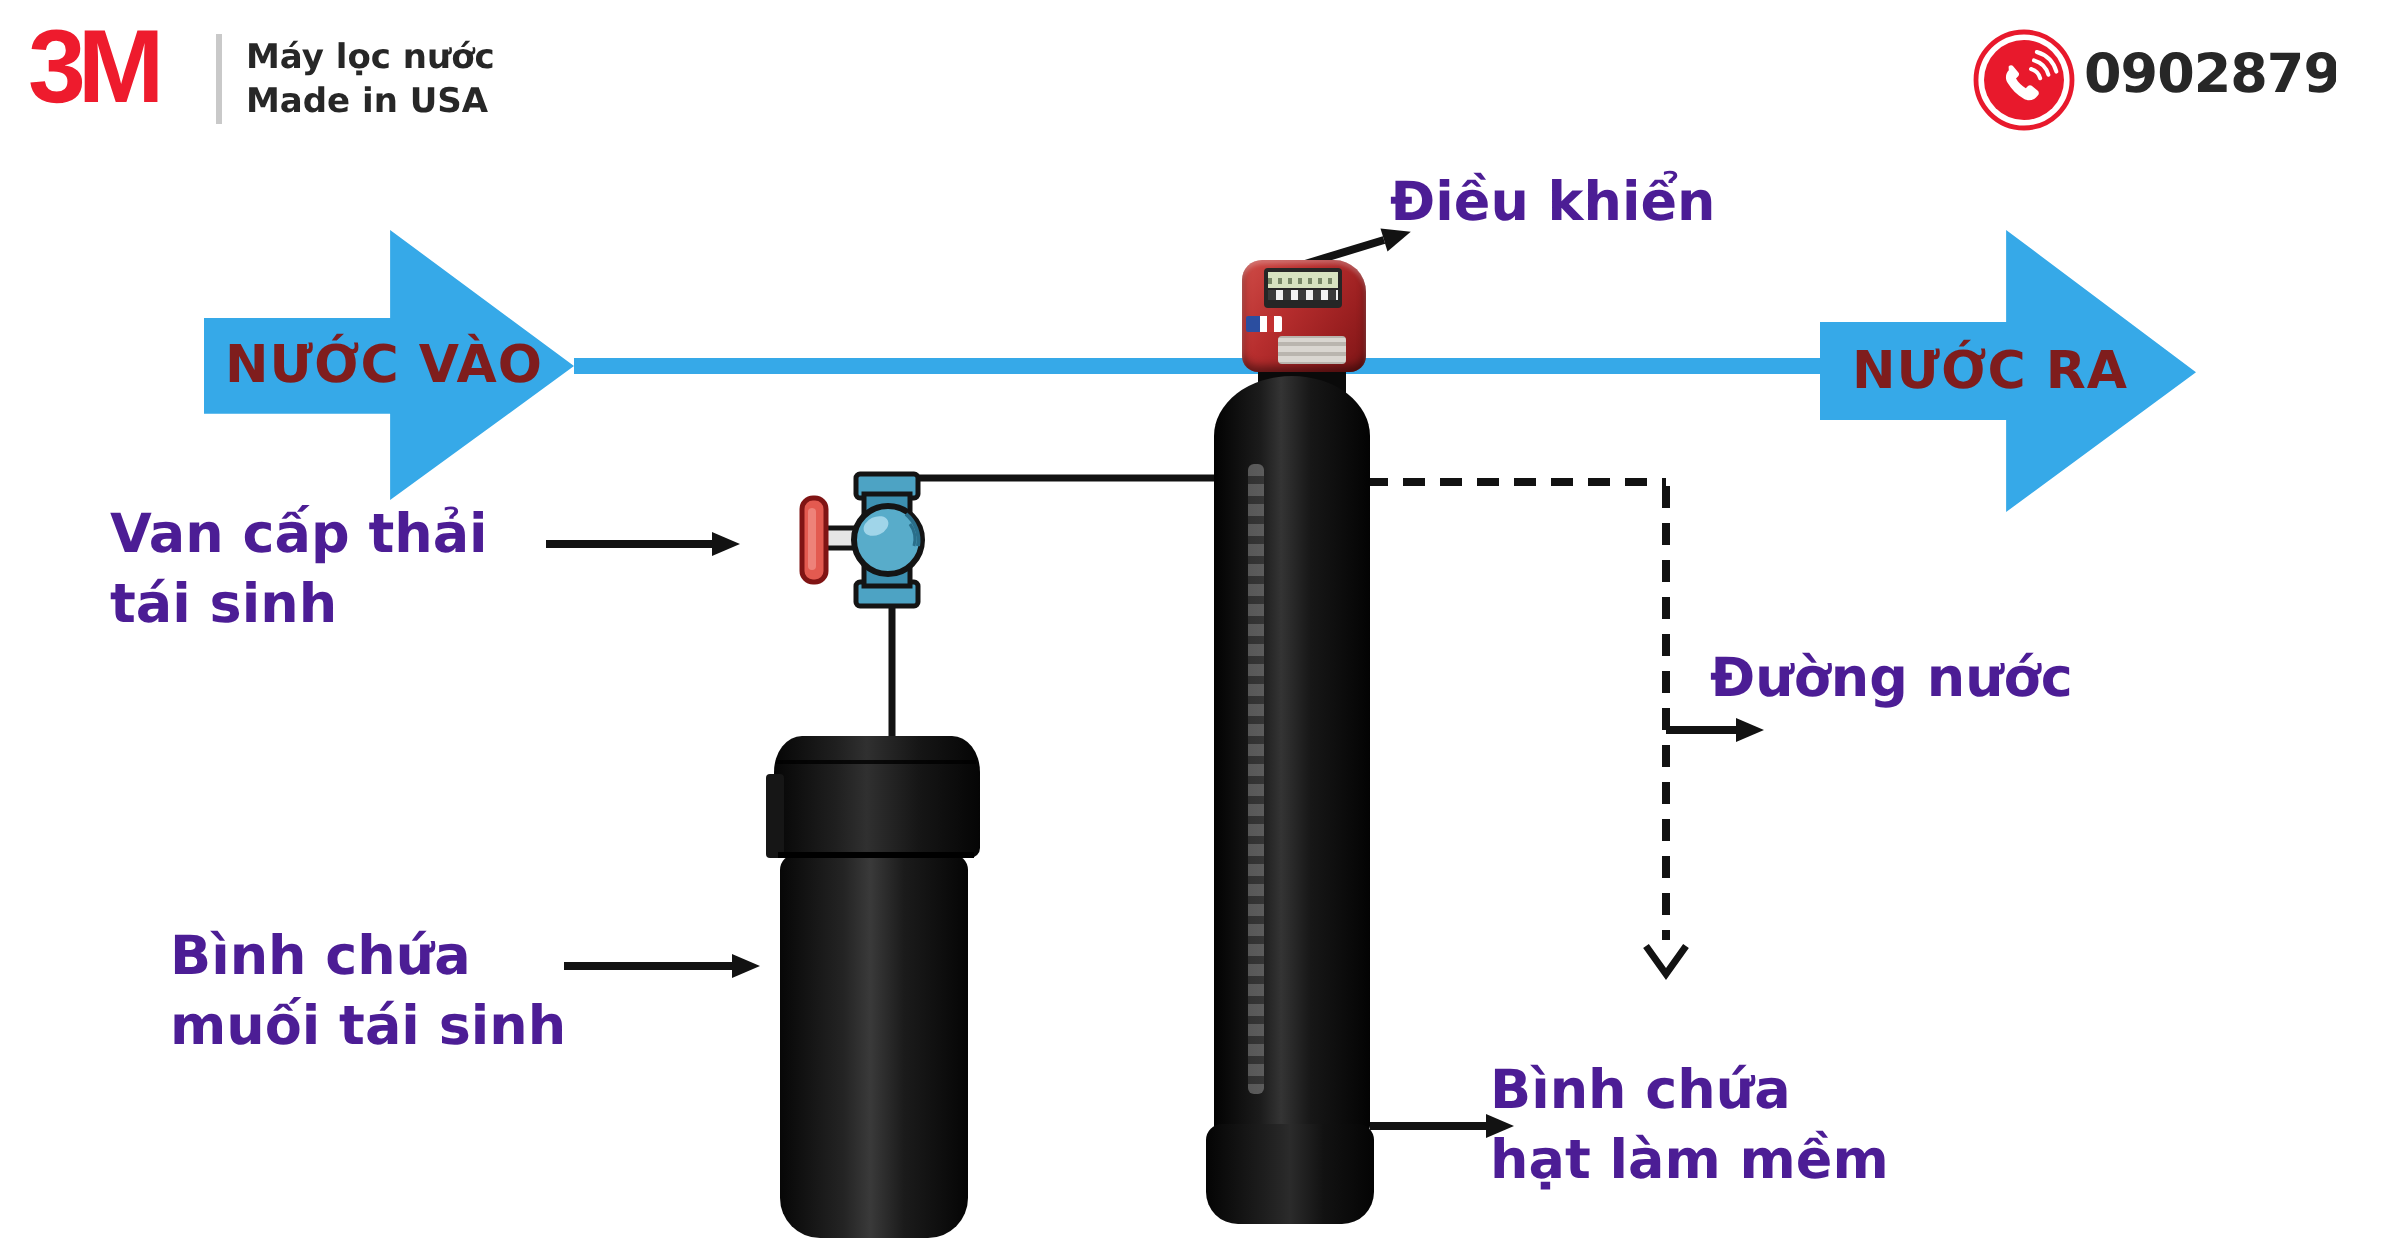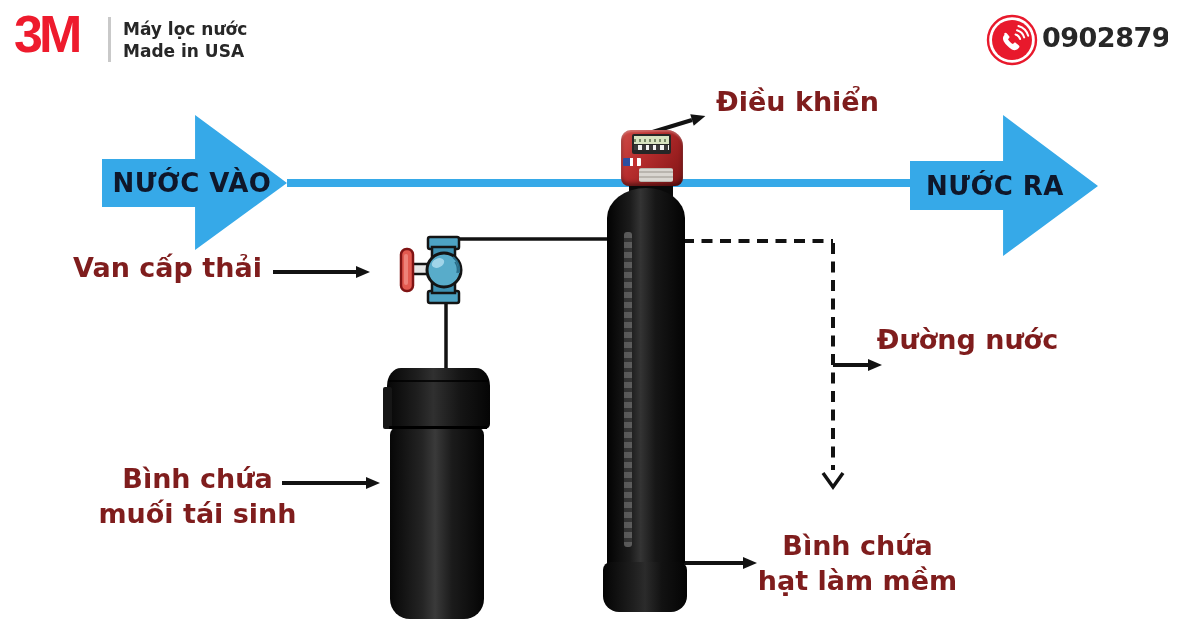--- a/index.html
+++ b/index.html
@@ -16,21 +16,21 @@
   .brand-tagline{left:123px;top:18px;font-size:17px;font-weight:700;line-height:22px;color:#272727;}
   .phone-number{left:1042px;top:22px;font-size:27px;font-weight:800;letter-spacing:-0.5px;color:#272727;}
 
   
   .flow-arrow{background:#36a9e8;}
   .arrow-left{left:102px;top:115px;width:185px;height:135px;
     clip-path:polygon(0% 32.6%,50.3% 32.6%,50.3% 0%,100% 50.4%,50.3% 100%,50.3% 68.1%,0% 68.1%);}
   .arrow-right{left:910px;top:115px;width:188px;height:141px;
     clip-path:polygon(0% 32.6%,49.5% 32.6%,49.5% 0%,100% 50.4%,49.5% 100%,49.5% 67.4%,0% 67.4%);}
   .arrow-text{position:absolute;display:flex;align-items:center;justify-content:center;
-    color:#0f172a;font-size:26px;font-weight:800;letter-spacing:0.5px;white-space:nowrap;}
+    color:#7f1d1d;font-size:26px;font-weight:800;letter-spacing:0.5px;white-space:nowrap;}
   .arrow-left .arrow-text{left:6px;top:48px;width:168px;height:40px;}
   .arrow-right .arrow-text{left:4px;top:51px;width:162px;height:40px;}
   .blue-line{left:287px;top:179px;width:623px;height:8px;background:#36a9e8;z-index:0;}
 
   
   #connectors{left:0;top:0;z-index:1;}
 
   
   .tank{z-index:2;}
   .resin-neck{left:629px;top:176px;width:44px;height:22px;background:#0a0a0a;}
@@ -61,21 +61,21 @@
     background-image:repeating-linear-gradient(90deg,rgba(40,60,30,0.55) 0 2px,transparent 2px 5px);
     background-size:100% 3px;background-repeat:no-repeat;background-position:0 3px;}
   .head-buttons{width:100%;height:5px;margin-top:1px;background:#f2f2f2;
     background-image:repeating-linear-gradient(90deg,#3a3a3a 0 4px,transparent 4px 7.5px);}
   .head-label-small{position:absolute;left:2px;top:28px;width:18px;height:8px;border-radius:1px;
     background:linear-gradient(90deg,#2b4ea0 0 38%,#ffffff 38% 58%,#c23030 58% 78%,#ffffff 78% 100%);}
   .head-label-bottom{position:absolute;left:18px;top:38px;width:34px;height:14px;background:#d9d6d0;border-radius:2px;
     background-image:repeating-linear-gradient(#b9b5ae 0 2px,transparent 2px 5px);background-position:0 3px;}
 
   
-  .lbl{z-index:3;font-size:27px;font-weight:700;line-height:35px;text-align:center;color:#7f1d1d;white-space:nowrap;}
+  .lbl{z-index:3;font-size:27px;font-weight:700;line-height:35px;color:#4c1d95;white-space:nowrap;}
   .lbl-control{left:695px;top:84px;width:205px;}
   .lbl-salt-valve{left:55px;top:250px;width:225px;}
   .lbl-salt-tank{left:85px;top:461px;width:225px;}
   .lbl-drain{left:855px;top:322px;width:225px;}
   .lbl-resin{left:745px;top:528px;width:225px;}
 
   .valve-svg{z-index:2;}
 </style>
 </head>
 <body>
@@ -161,20 +161,21 @@
     <path d="M58 24 A17 17 0 0 1 64 40" fill="none" stroke="#2a6e8a" stroke-width="2"></path>
     <path d="M60 29 A13 13 0 0 1 62 40" fill="none" stroke="#2a6e8a" stroke-width="1.5"></path>
     <ellipse cx="43" cy="30" rx="6.5" ry="4.5" fill="#a8d9ec" opacity="0.9" transform="rotate(-25 43 30)"></ellipse>
   </svg>
 
   <div class="abs lbl lbl-control">
     <div>Điều khiển</div>
   </div>
   <div class="abs lbl lbl-salt-valve">
     <div>Van cấp thải</div>
+    <div>tái sinh</div>
   </div>
   <div class="abs lbl lbl-salt-tank">
     <div>Bình chứa</div>
     <div>muối tái sinh</div>
   </div>
   <div class="abs lbl lbl-drain">
     <div>Đường nước</div>
   </div>
   <div class="abs lbl lbl-resin">
     <div>Bình chứa</div>

